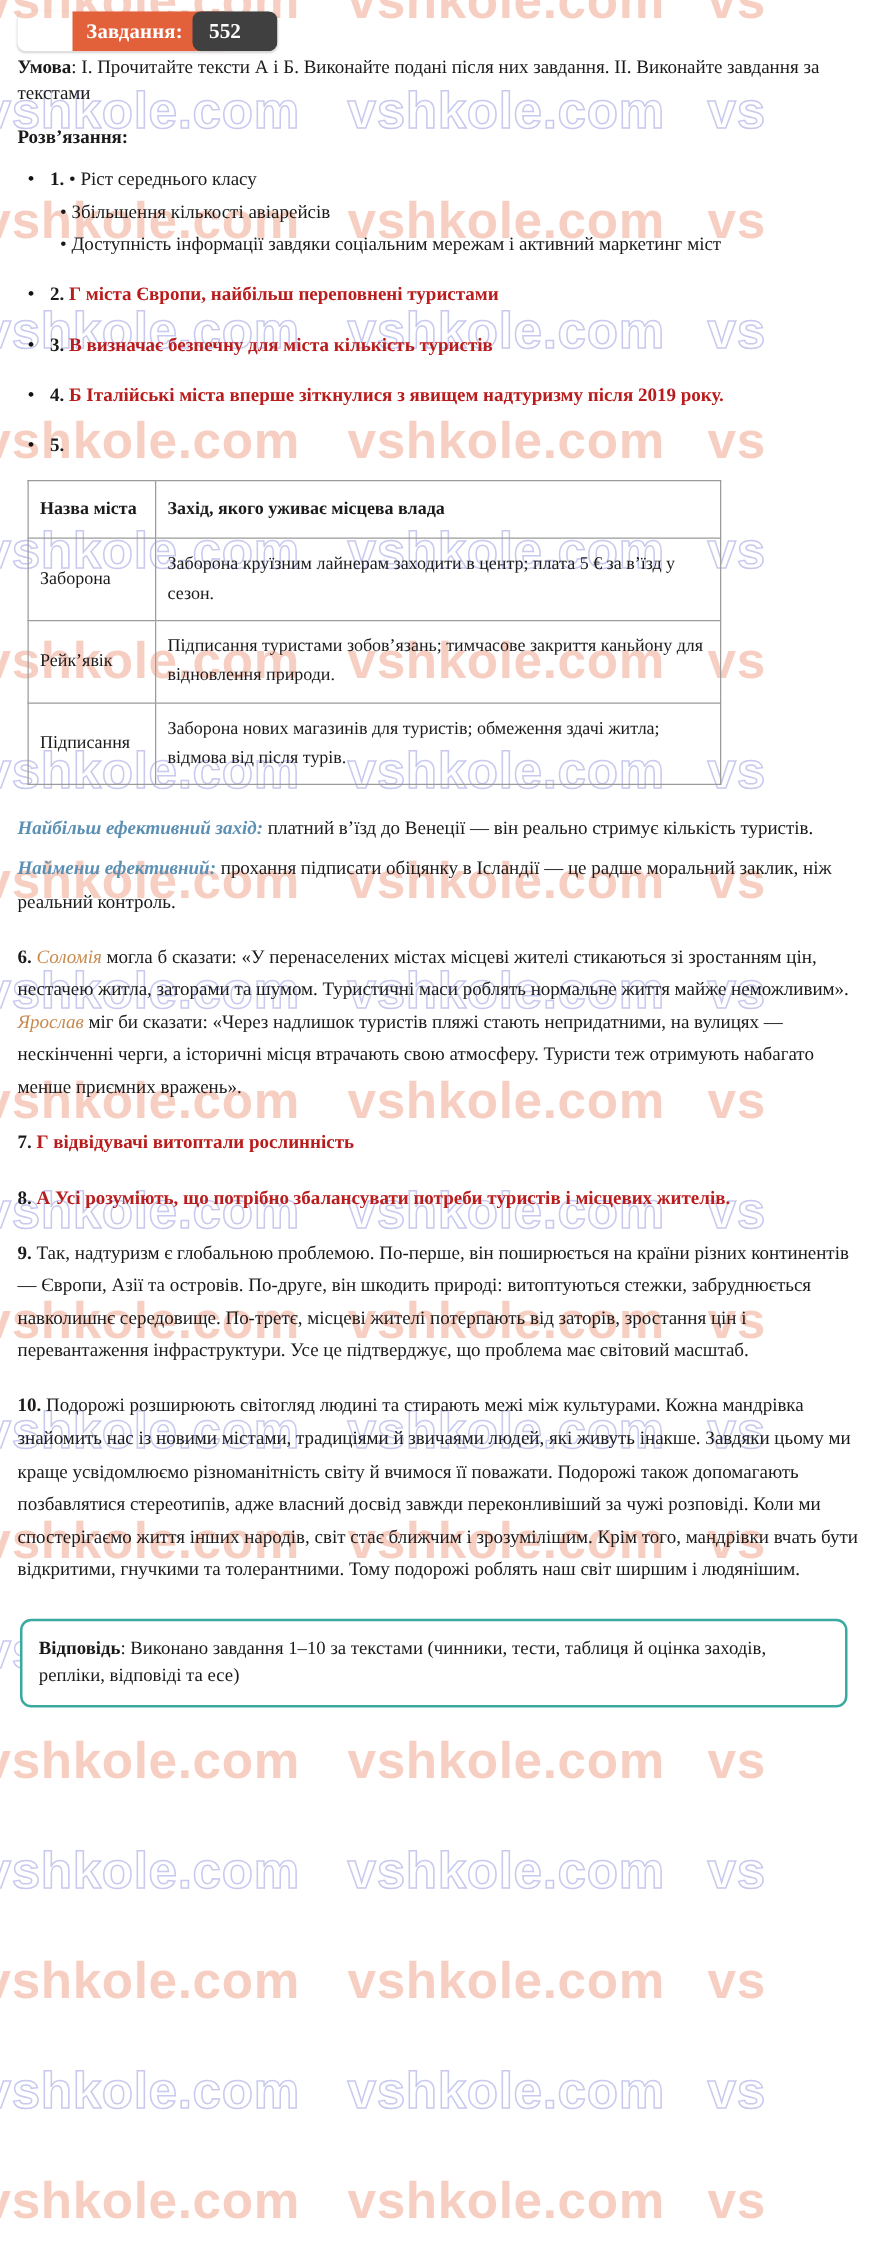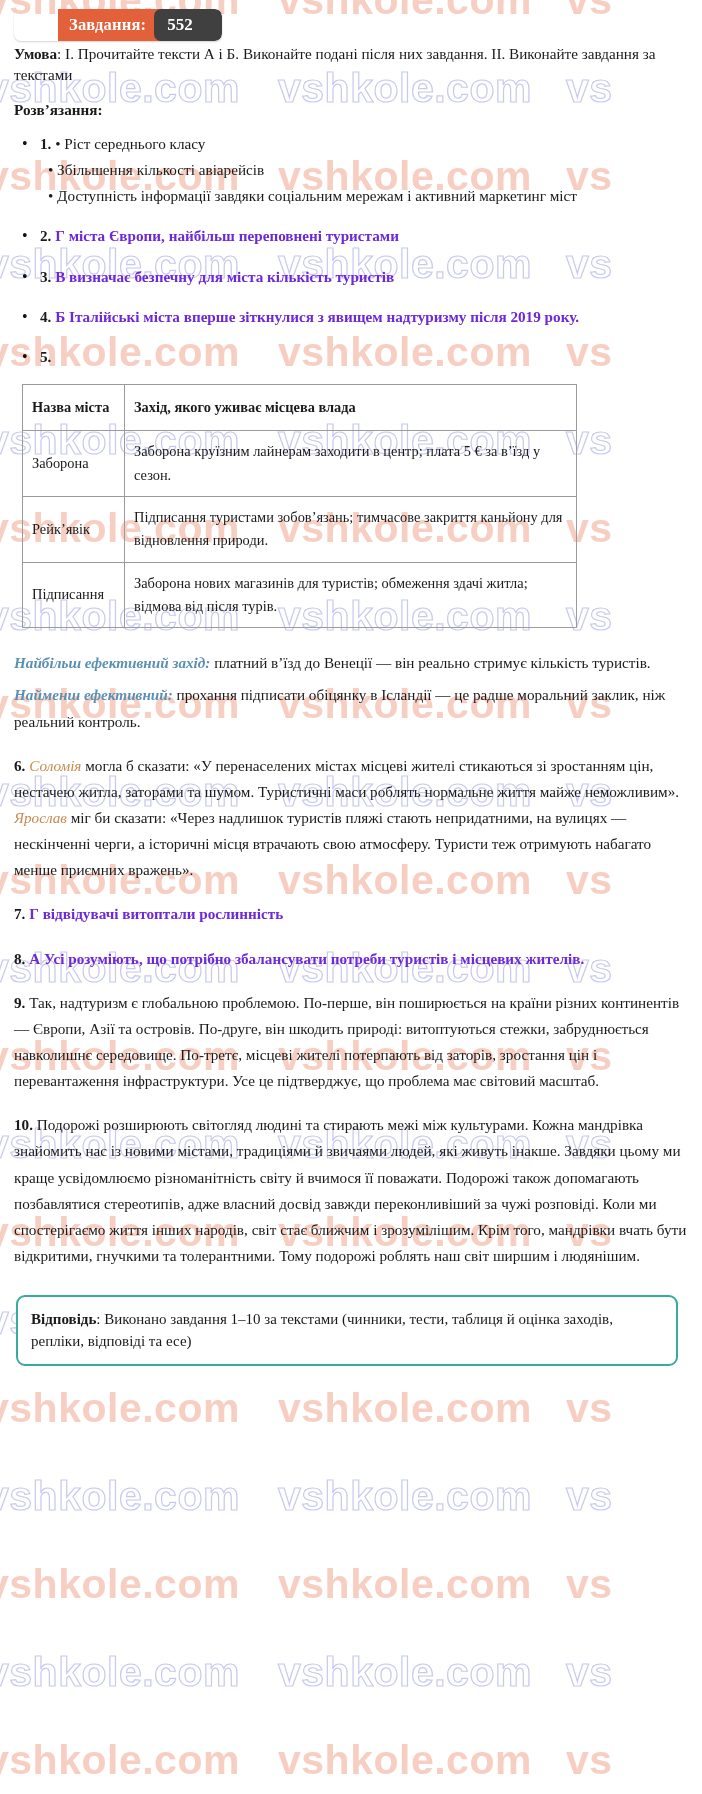--- a/index.html
+++ b/index.html
@@ -117,21 +117,21 @@
   ul.steps > li::before {
     content: "\2022";
     position: absolute;
     left: 8px;
     top: -1px;
     font-size: 16px;
     color: #111;
   }
   .num { font-weight: 700; }
   .violet {
-    color: #6d28d9;
+    color: #b91c1c;
     font-weight: 700;
   }
   .sub-bullet {
     display: block;
     padding-left: 8px;
   }
 
   
   table.measures {
     border-collapse: collapse;

